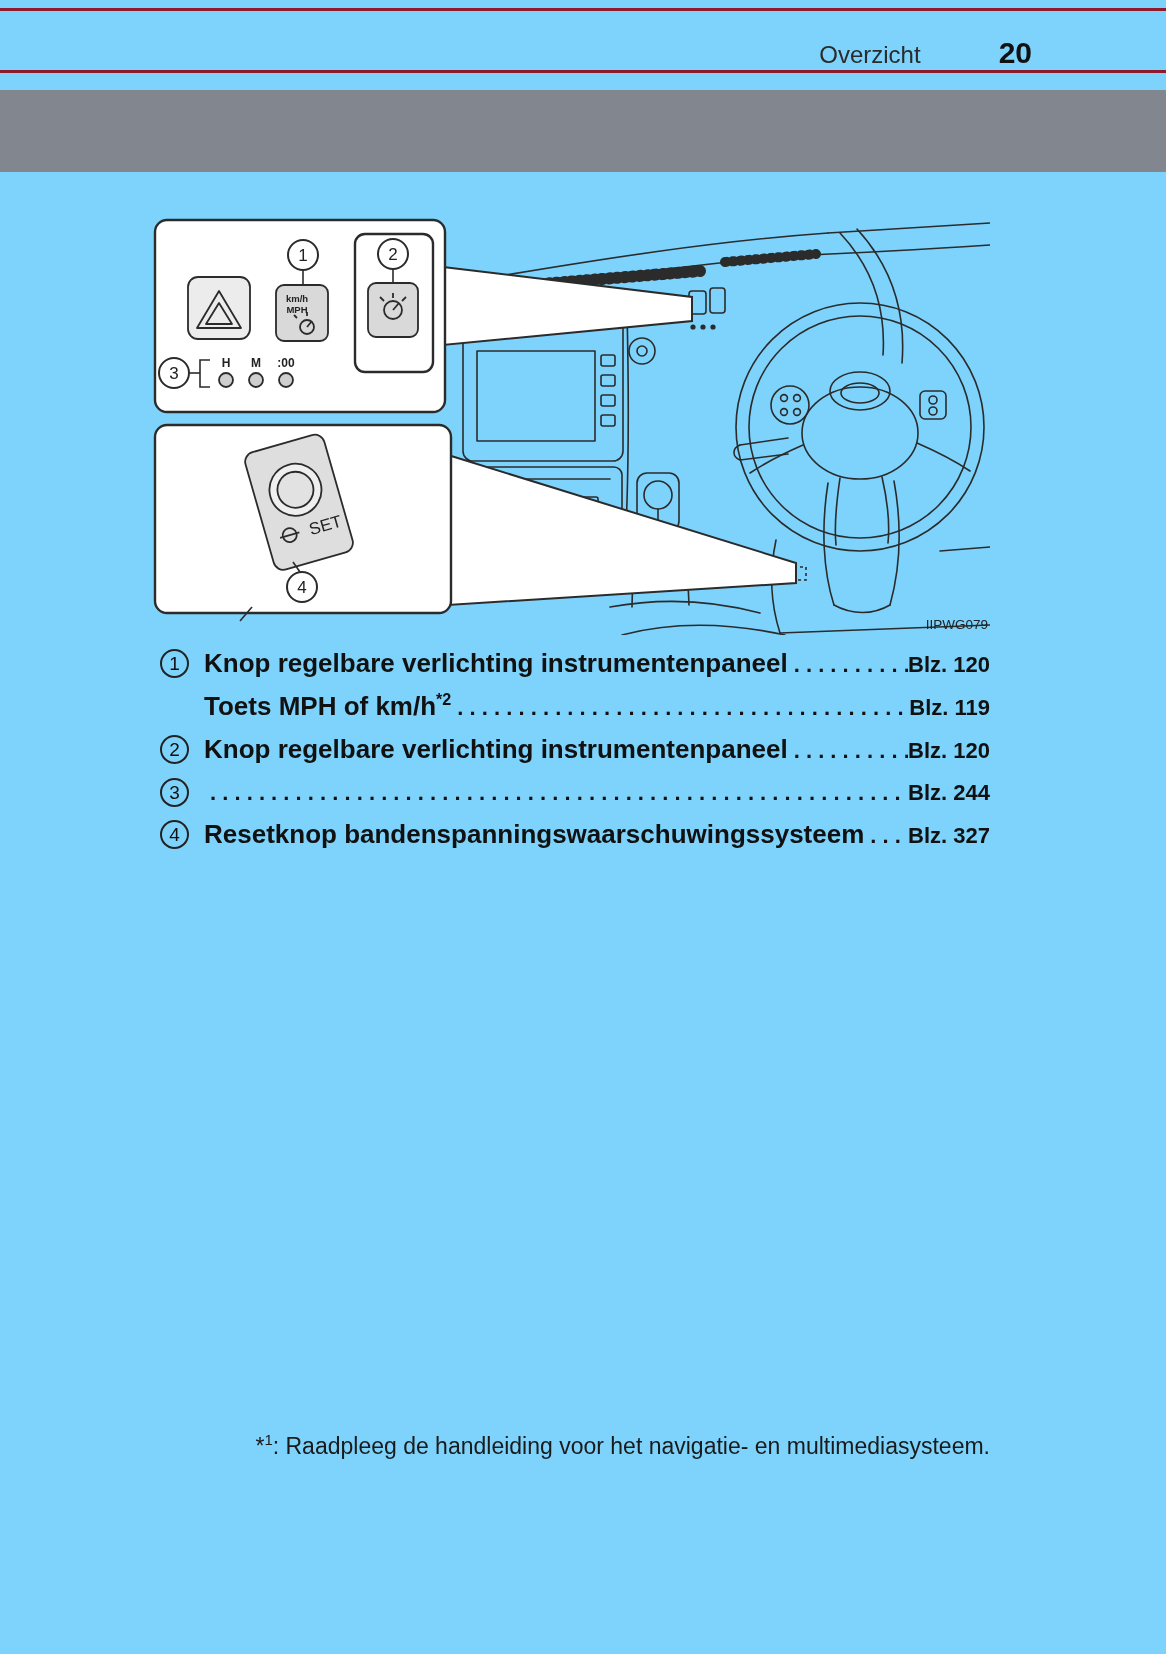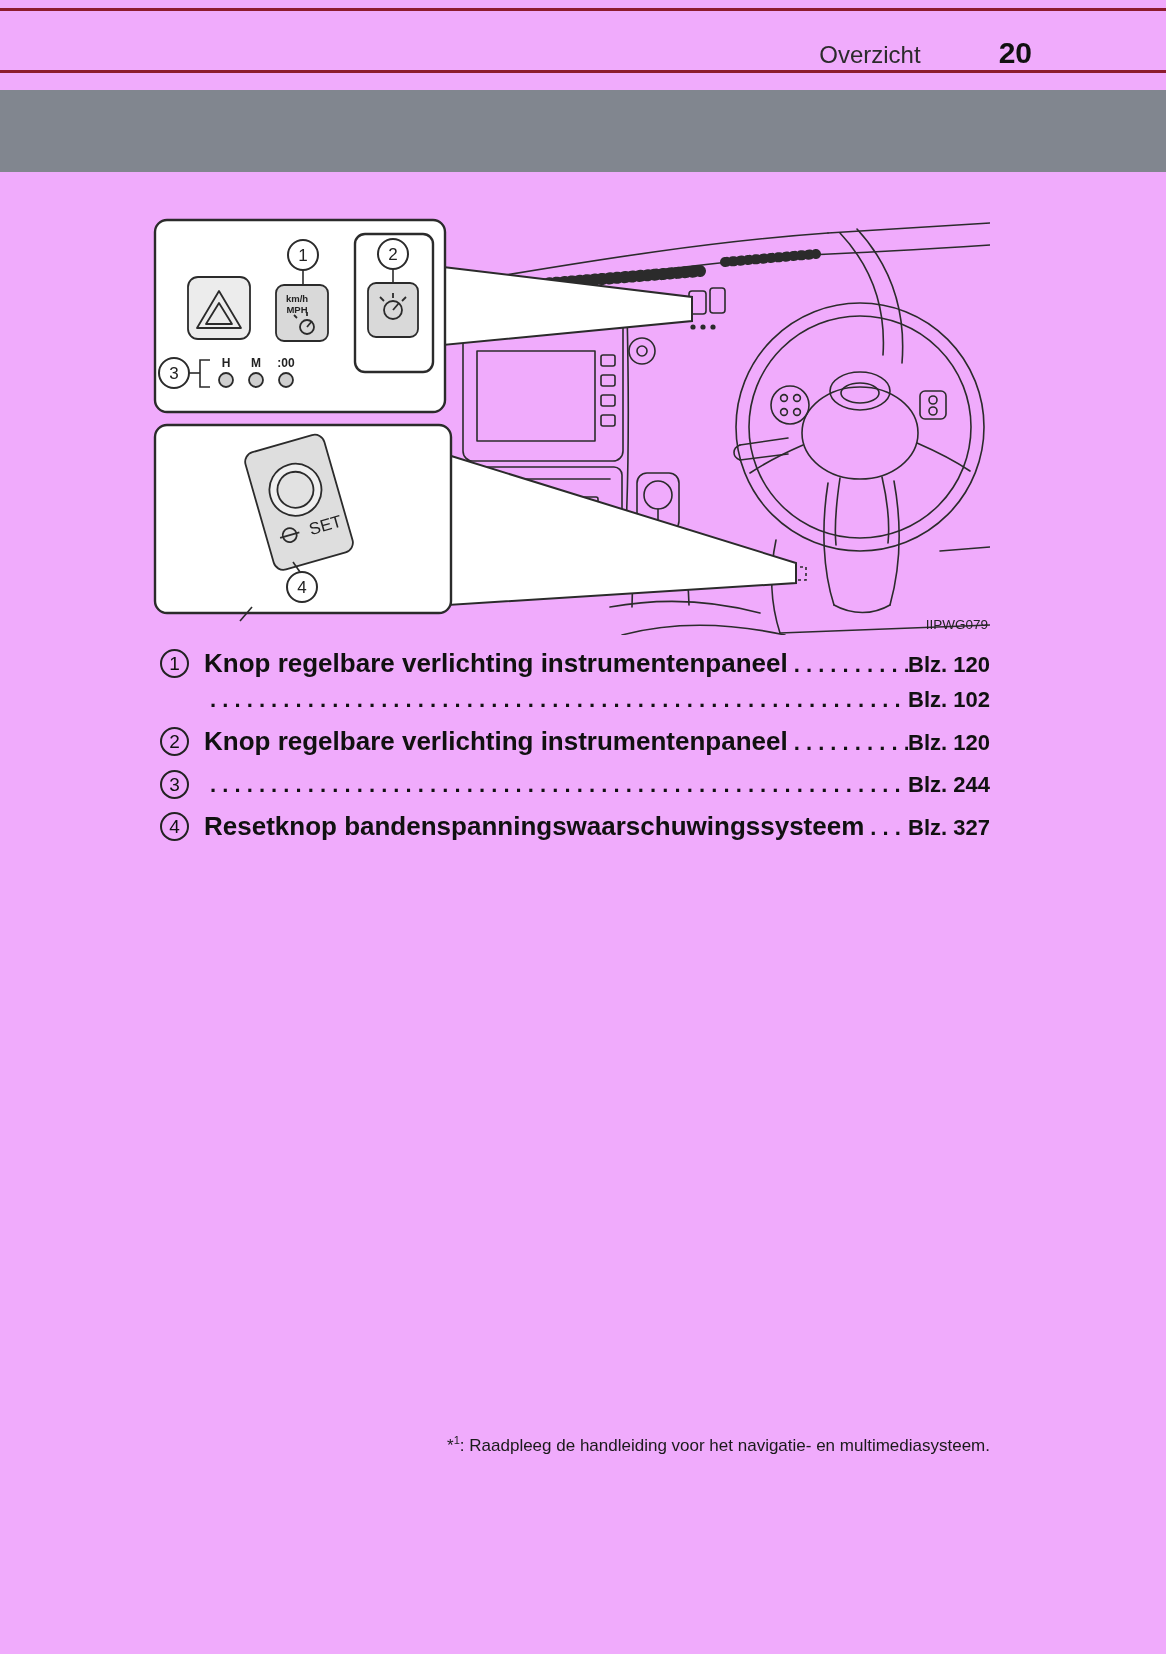--- a/index.html
+++ b/index.html
@@ -2,21 +2,21 @@
 <html style="--rule-color: #8d1b2d; --band-color: #81868f;"><head>
 <meta charset="utf-8">
 <style>
   :root{
     --rule-color:#8d1b2d;
     --band-color:#81868f;
   }
   *{margin:0;padding:0;box-sizing:border-box;}
   html,body{width:1166px;height:1654px;background:#ffffff;
     font-family:"Liberation Sans", sans-serif;color:#1a1a1a;}
-  .page{position:relative;width:1166px;height:1654px;overflow:hidden;background:#f0abfc;}
+  .page{position:relative;width:1166px;height:1654px;overflow:hidden;background:#7dd3fc;}
 
   .rule-top{position:absolute;top:8px;left:0;width:100%;height:3px;background:var(--rule-color);}
   .rule-mid{position:absolute;top:70px;left:0;width:100%;height:3px;background:var(--rule-color);}
   .band{position:absolute;top:90px;left:0;width:100%;height:82px;background:var(--band-color);}
 
   .header{position:absolute;top:36px;right:134px;display:flex;align-items:baseline;gap:78px;}
   .header .section{font-size:24px;color:#2b2b2b;}
   .header .pagenum{font-size:30px;font-weight:bold;color:#111;}
 
   .figure{position:absolute;top:205px;left:140px;width:850px;height:430px;}
@@ -29,21 +29,21 @@
        text-align:center;line-height:26px;font-size:19px;color:#111;
        margin-right:15px;margin-top:3px;}
   .lines{flex:1;min-width:0;}
   .row{display:flex;align-items:baseline;line-height:35px;min-width:0;}
   .label{font-weight:bold;font-size:26px;white-space:nowrap;flex-shrink:0;color:#111;}
   .leader{flex:1 1 0;overflow:hidden;white-space:nowrap;font-weight:bold;font-size:22px;
           padding-left:6px;color:#111;}
   .ref{font-weight:bold;font-size:22px;white-space:nowrap;flex-shrink:0;color:#111;text-align:center;}
   sup{font-size:0.62em;vertical-align:super;font-weight:bold;}
 
-  .footnotes{position:absolute;top:1424px;right:176px;text-align:right;font-size:17px;color:#1a1a1a;}
+  .footnotes{position:absolute;top:1424px;right:176px;text-align:right;font-size:23px;color:#1a1a1a;}
   .footnotes .fn{margin-bottom:9px;line-height:32px;}
   .footnotes sup{font-weight:normal;font-size:0.65em;}
 </style>
 </head>
 <body>
 
 <div class="page">
 
   <div class="rule-top"></div>
 
@@ -214,22 +214,23 @@
 
     <div class="item">
       <div class="num">1</div>
       <div class="lines">
         <div class="row">
           <span class="label">Knop regelbare verlichting instrumentenpaneel</span>
           <span class="leader">. . . . . . . . . . . . . . . . . . . . . . . . . . . . . . . . . . . . . . . . . . . . . . . . . . . . . . . . . . . . . . . . . . . . . .</span>
           <span class="ref">Blz. 120</span>
         </div>
         <div class="row">
-          <span class="leader">. . . . . . . . . . . . . . . . . . . . . . . . . . . . . . . . . . . . . . . . . . . . . . . . . . . . . . . . . . . . . . . . . . . . . .</span>
-          <span class="ref">Blz. 102</span>
+          <span class="label"><span>Toets MPH of km/h</span><sup>*2</sup></span>
+          <span class="leader">. . . . . . . . . . . . . . . . . . . . . . . . . . . . . . . . . . . . . . . . . . . . . . . . . . . . . . . . . . . . . . . . . . . . . .</span>
+          <span class="ref">Blz. 119</span>
         </div>
       </div>
     </div>
 
     <div class="item">
       <div class="num">2</div>
       <div class="lines">
         <div class="row">
           <span class="label">Knop regelbare verlichting instrumentenpaneel</span>
           <span class="leader">. . . . . . . . . . . . . . . . . . . . . . . . . . . . . . . . . . . . . . . . . . . . . . . . . . . . . . . . . . . . . . . . . . . . . .</span>

